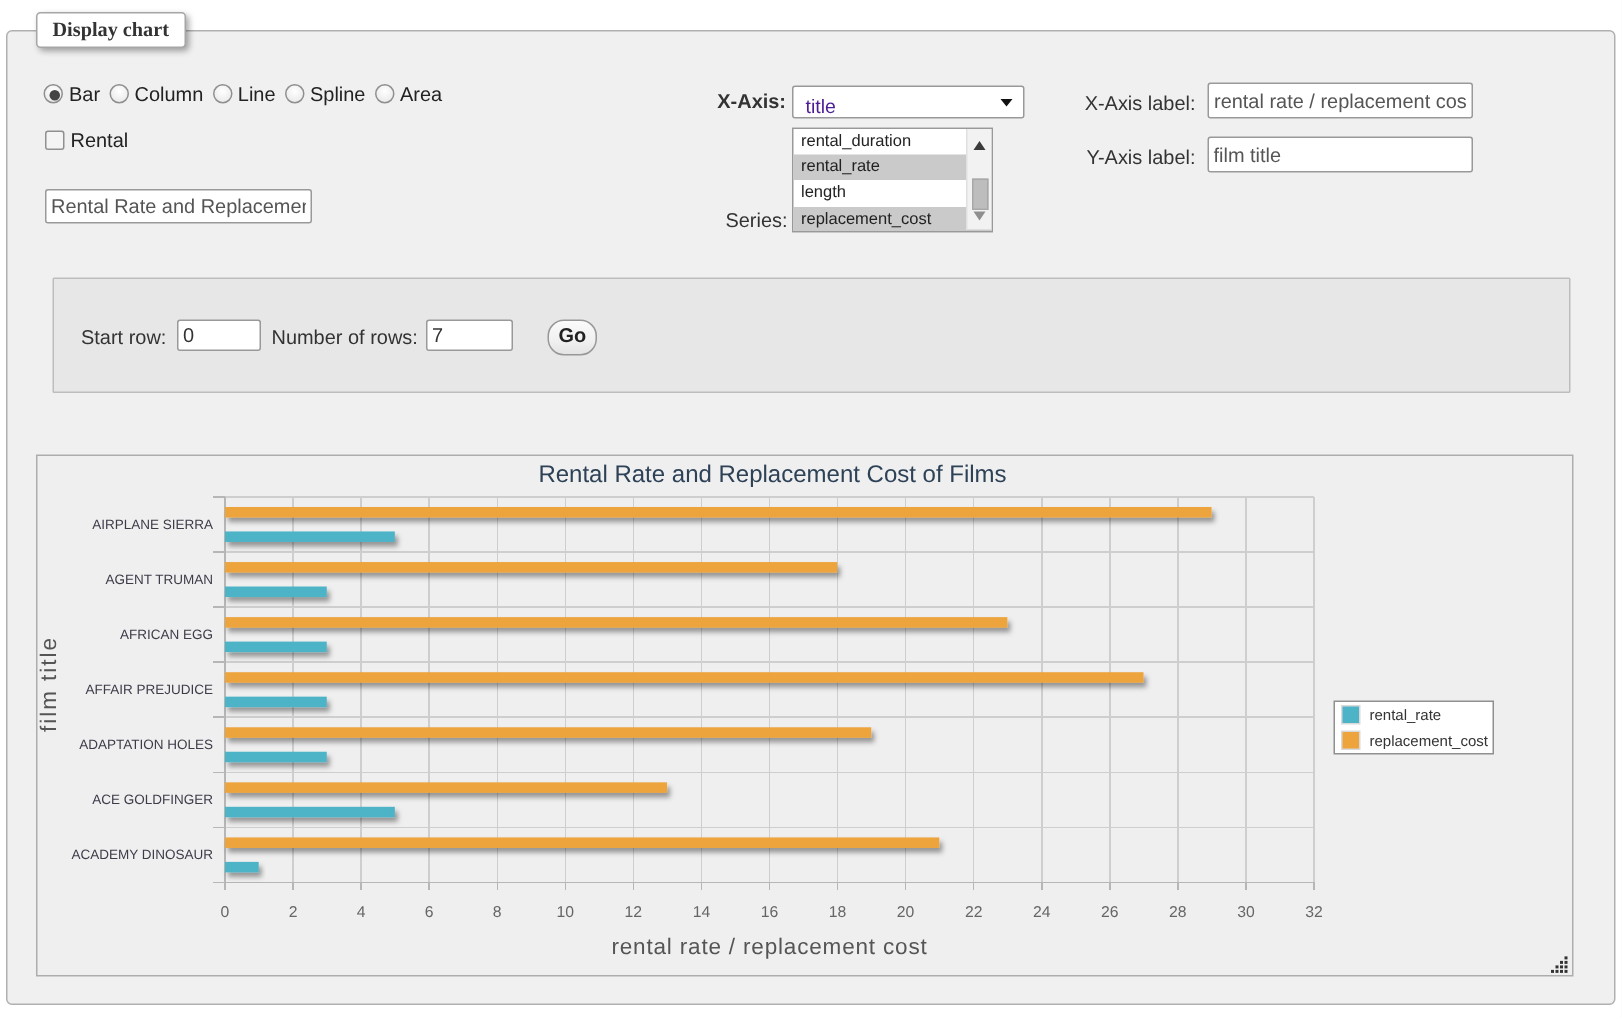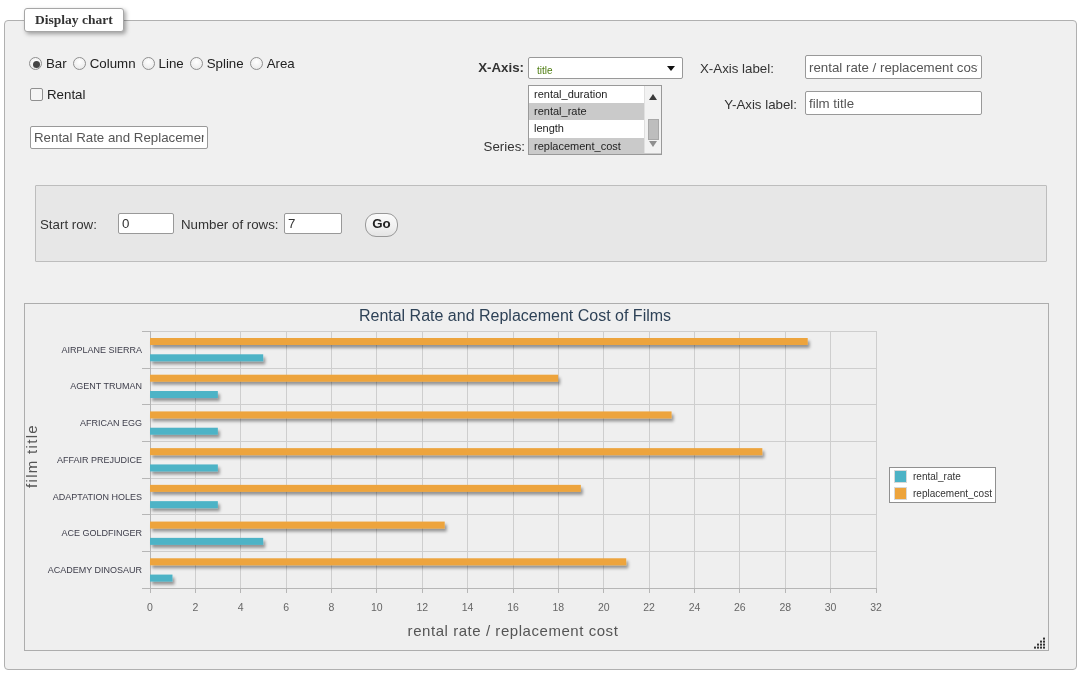--- a/index.html
+++ b/index.html
@@ -9,21 +9,21 @@
 #legendbox { left:24px; top:8px; height:24px; line-height:21px; padding:0 10px; background:#ffffff; border:1px solid #a6a6a6; border-radius:3px; box-shadow:2px 2px 4px rgba(0,0,0,0.35); font-size:13.5px; font-weight:bold; color:#333; z-index:5;font-family:Liberation Serif, serif; }
 .lbl { font-size:13.3px; color:#333; }
 
 #radiorow { left:29px; top:54px; height:15px; }
 .radio { display:inline-block; width:13px; height:13px; border-radius:50%; border:1px solid #8f8f8f; background:#f2f2f2; background:radial-gradient(circle at 50% 35%, #ffffff 0%, #ededed 70%, #dcdcdc 100%); vertical-align:-2px; position:relative; }
 .radio.sel:after { content:""; position:absolute; left:3px; top:3px; width:7px; height:7px; border-radius:50%; background:#444; }
 .rlbl { font-size:13.3px; color:#222; margin-left:4px; margin-right:6px; }
 .checkbox { display:inline-block; width:13px; height:13px; border:1px solid #909090; border-radius:2px; background:#f4f4f4; vertical-align:-2px; }
 input.txt { border:1px solid #999; border-radius:2px; background:#fff; font-family:"Liberation Sans", sans-serif; font-size:13.3px; color:#555; padding:0 3px; outline:none; }
 
-#xsel { left:528px; top:57px; width:155px; height:22px; border:1px solid #999; border-radius:2px; background:#fff; font-size:10px; color:#4d7c0f; line-height:25px; padding-left:8px; }
+#xsel { left:528px; top:57px; width:155px; height:22px; border:1px solid #999; border-radius:2px; background:#fff; font-size:13px; color:#4c1d95; line-height:25px; padding-left:8px; }
 #xsel .arr { position:absolute; right:7px; top:7.5px; width:0; height:0; border-left:4px solid transparent; border-right:4px solid transparent; border-top:5px solid #111; }
 
 #series { left:528px; top:85px; width:134px; height:70px; border:1px solid #999; background:#fff; overflow:hidden; font-size:11px; color:#222; }
 #series .row { height:17.2px; line-height:16.8px; padding-left:5px; white-space:nowrap; }
 #series .row.sel { background:#cacaca; }
 #series .sb { position:absolute; right:0; top:0; width:17px; height:67px; background:#f2f2f2; border-left:1px solid #e0e0e0; }
 #series .sb .thumb { position:absolute; left:3px; top:33px; width:11px; height:21px; background:#bdbdbd; border:1px solid #a8a8a8; }
 #series .sb .up { position:absolute; left:4px; top:8px; width:0; height:0; border-left:4.5px solid transparent; border-right:4.5px solid transparent; border-bottom:6px solid #3b3b3b; }
 #series .sb .dn { position:absolute; left:4px; bottom:6px; width:0; height:0; border-left:4.5px solid transparent; border-right:4.5px solid transparent; border-top:6px solid #8f8f8f; }
 
@@ -51,27 +51,27 @@
   <div class="row sel">rental_rate</div>
   <div class="row">length</div>
   <div class="row sel">replacement_cost</div>
   <div class="sb">
       <span class="up"></span>
       <span class="thumb"></span>
       <span class="dn"></span>
     </div>
 </div>
 
-<div class="abs lbl" style="left:700px; top:61px; width:97px; ">X-Axis label:</div>
+<div class="abs lbl" style="left:700px; top:61px; width:97px; text-align:right;">X-Axis label:</div>
 <input class="txt abs" style="left: 805px; top: 55px; width: 177px; height: 24px;" value="rental rate / replacement cost">
 <div class="abs lbl" style="left:700px; top:97px; width:97px; text-align:right;">Y-Axis label:</div>
 <input class="txt abs" style="left: 805px; top: 91px; width: 177px; height: 24px;" value="film title">
 
 <div id="panel" class="abs"></div>
-<div class="abs lbl" style="left:40px; top:217px;">Start row:</div>
+<div class="abs lbl" style="left:54px; top:217px;">Start row:</div>
 <input class="txt abs" style="left: 118px; top: 213px; width: 56px; height: 21px; color: rgb(51, 51, 51);" value="0">
 <div class="abs lbl" style="left:181px; top:217px;">Number of rows:</div>
 <input class="txt abs" style="left: 284px; top: 213px; width: 58px; height: 21px; color: rgb(51, 51, 51);" value="7">
 <div id="gobtn" class="abs">Go</div>
 
 <div id="chartbox" class="abs"></div>
 <svg class="abs" style="left:25px; top:304px;" width="1022" height="346" xmlns="http://www.w3.org/2000/svg">
   <defs>
     <filter id="barshadow" x="-20%" y="-60%" width="140%" height="260%">
       <feDropShadow dx="2" dy="3" stdDeviation="1.7" flood-color="#000000" flood-opacity="0.38"></feDropShadow>

